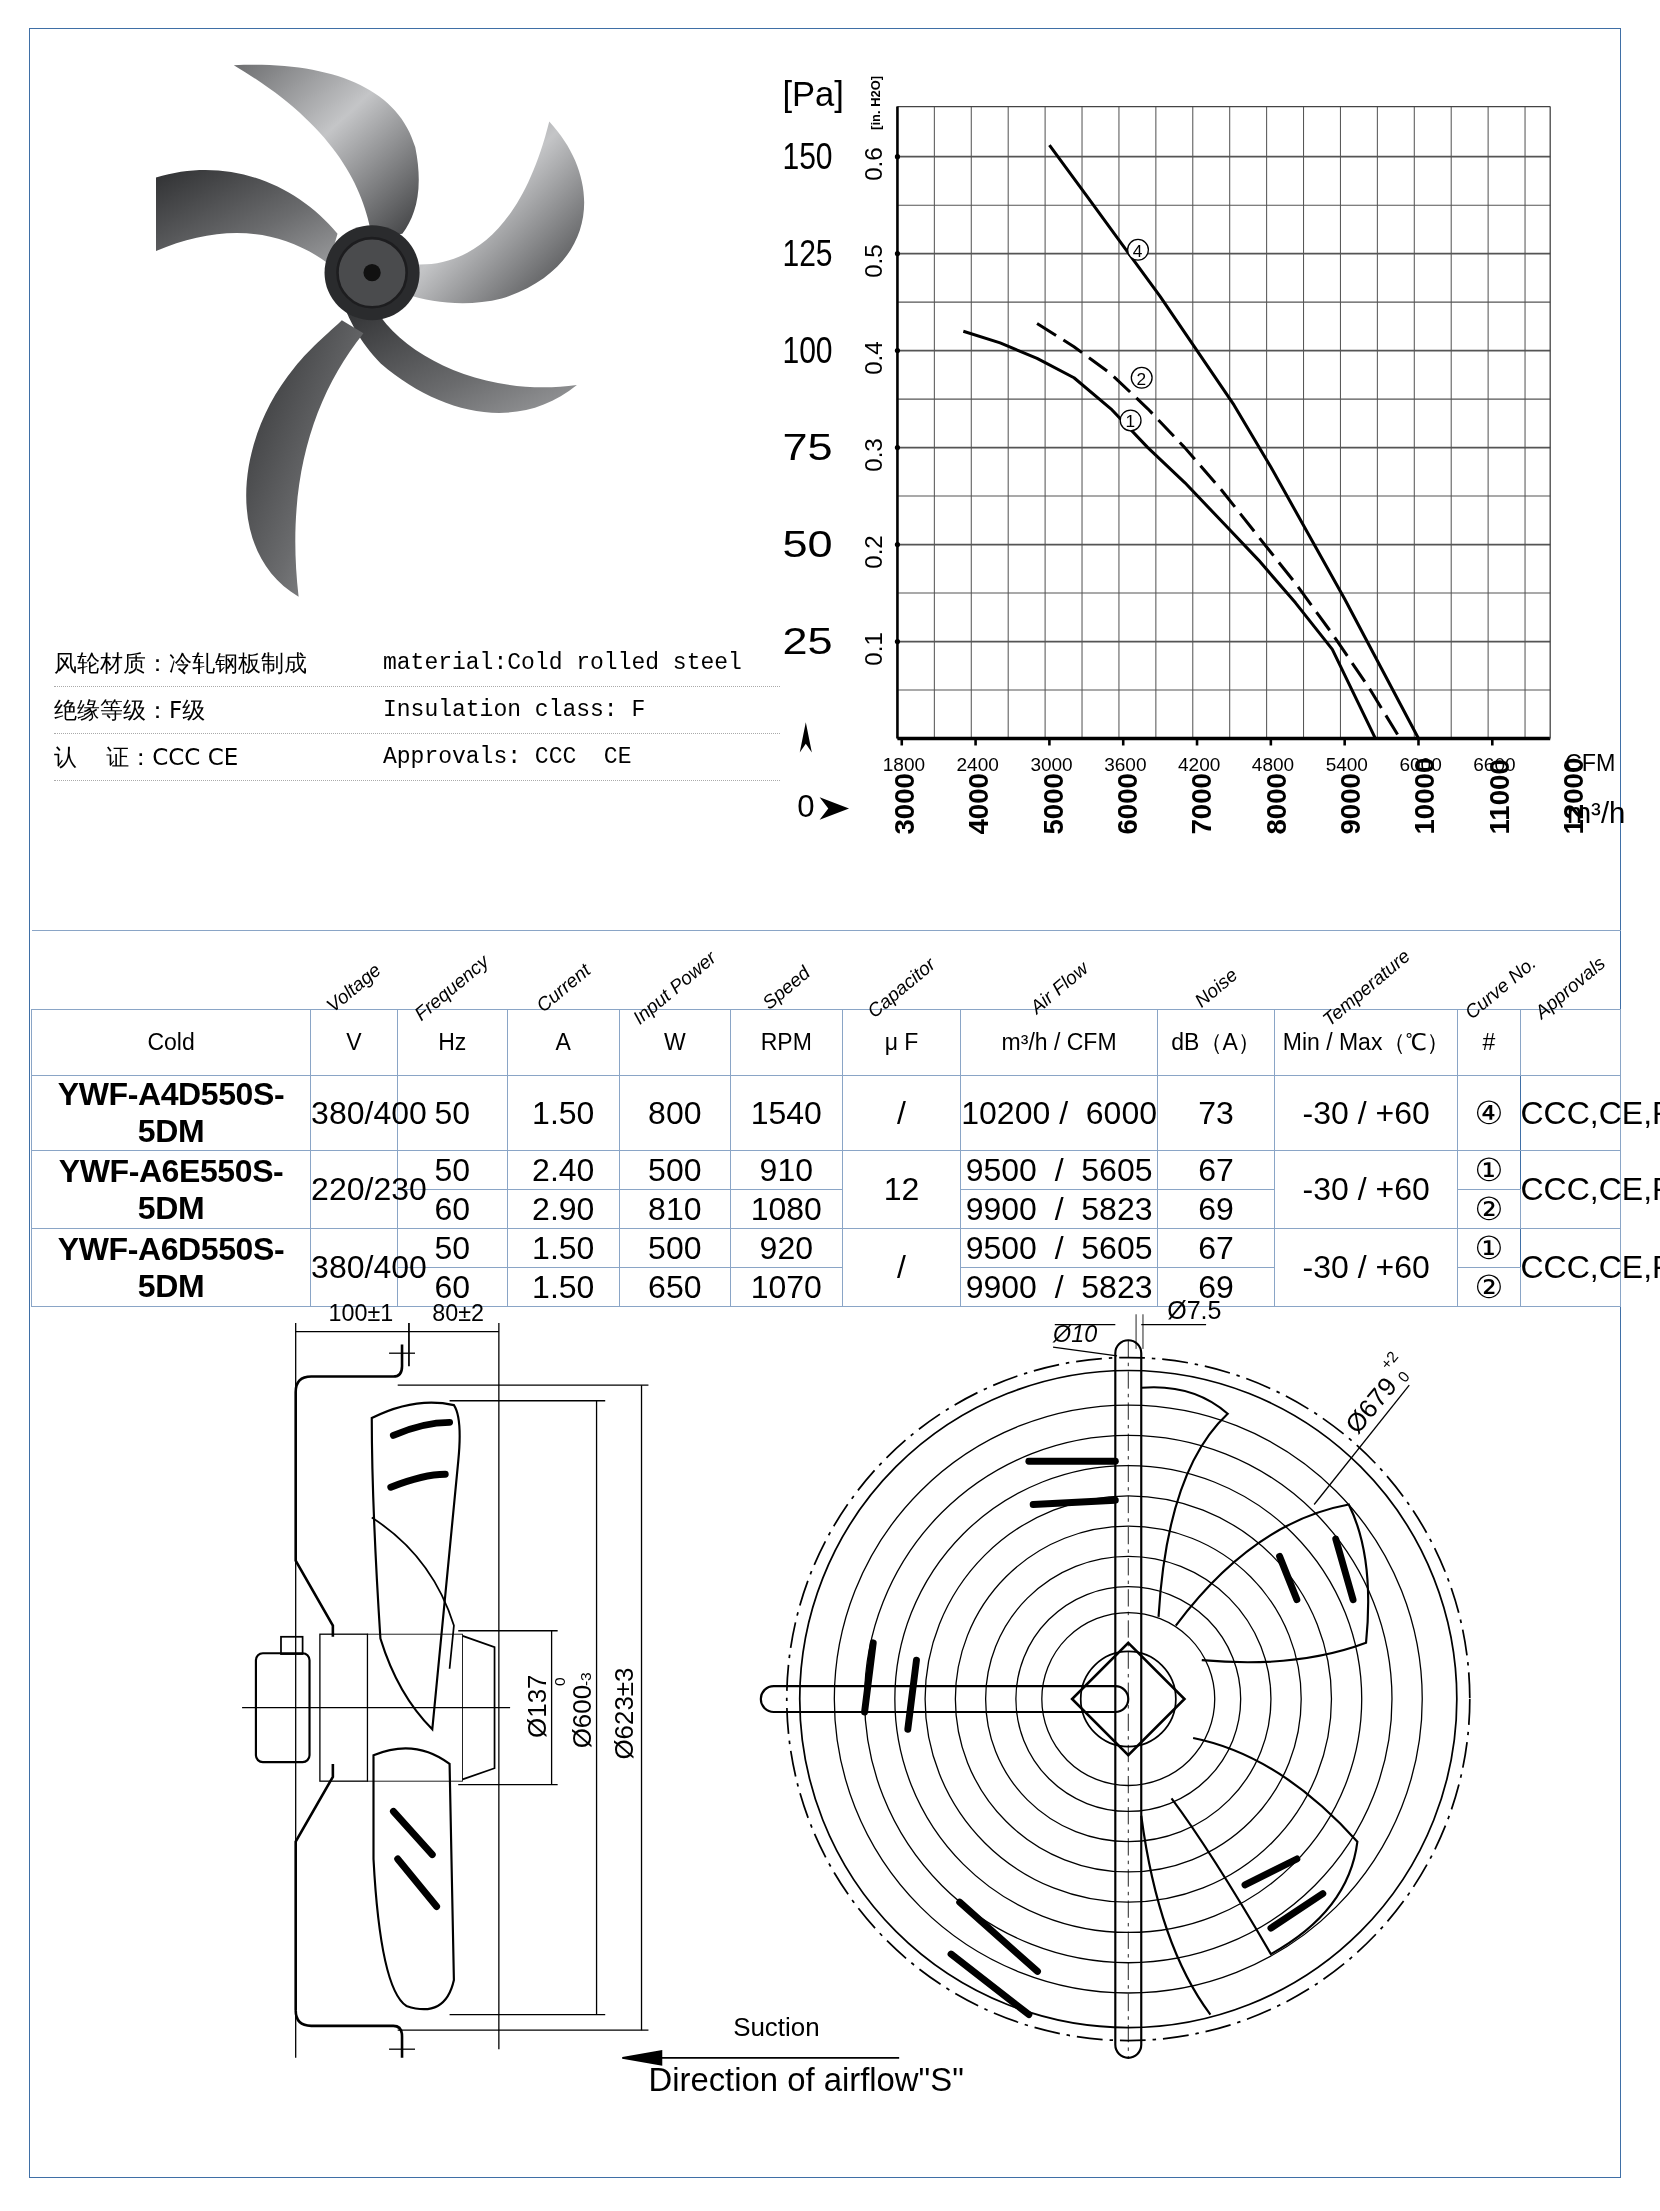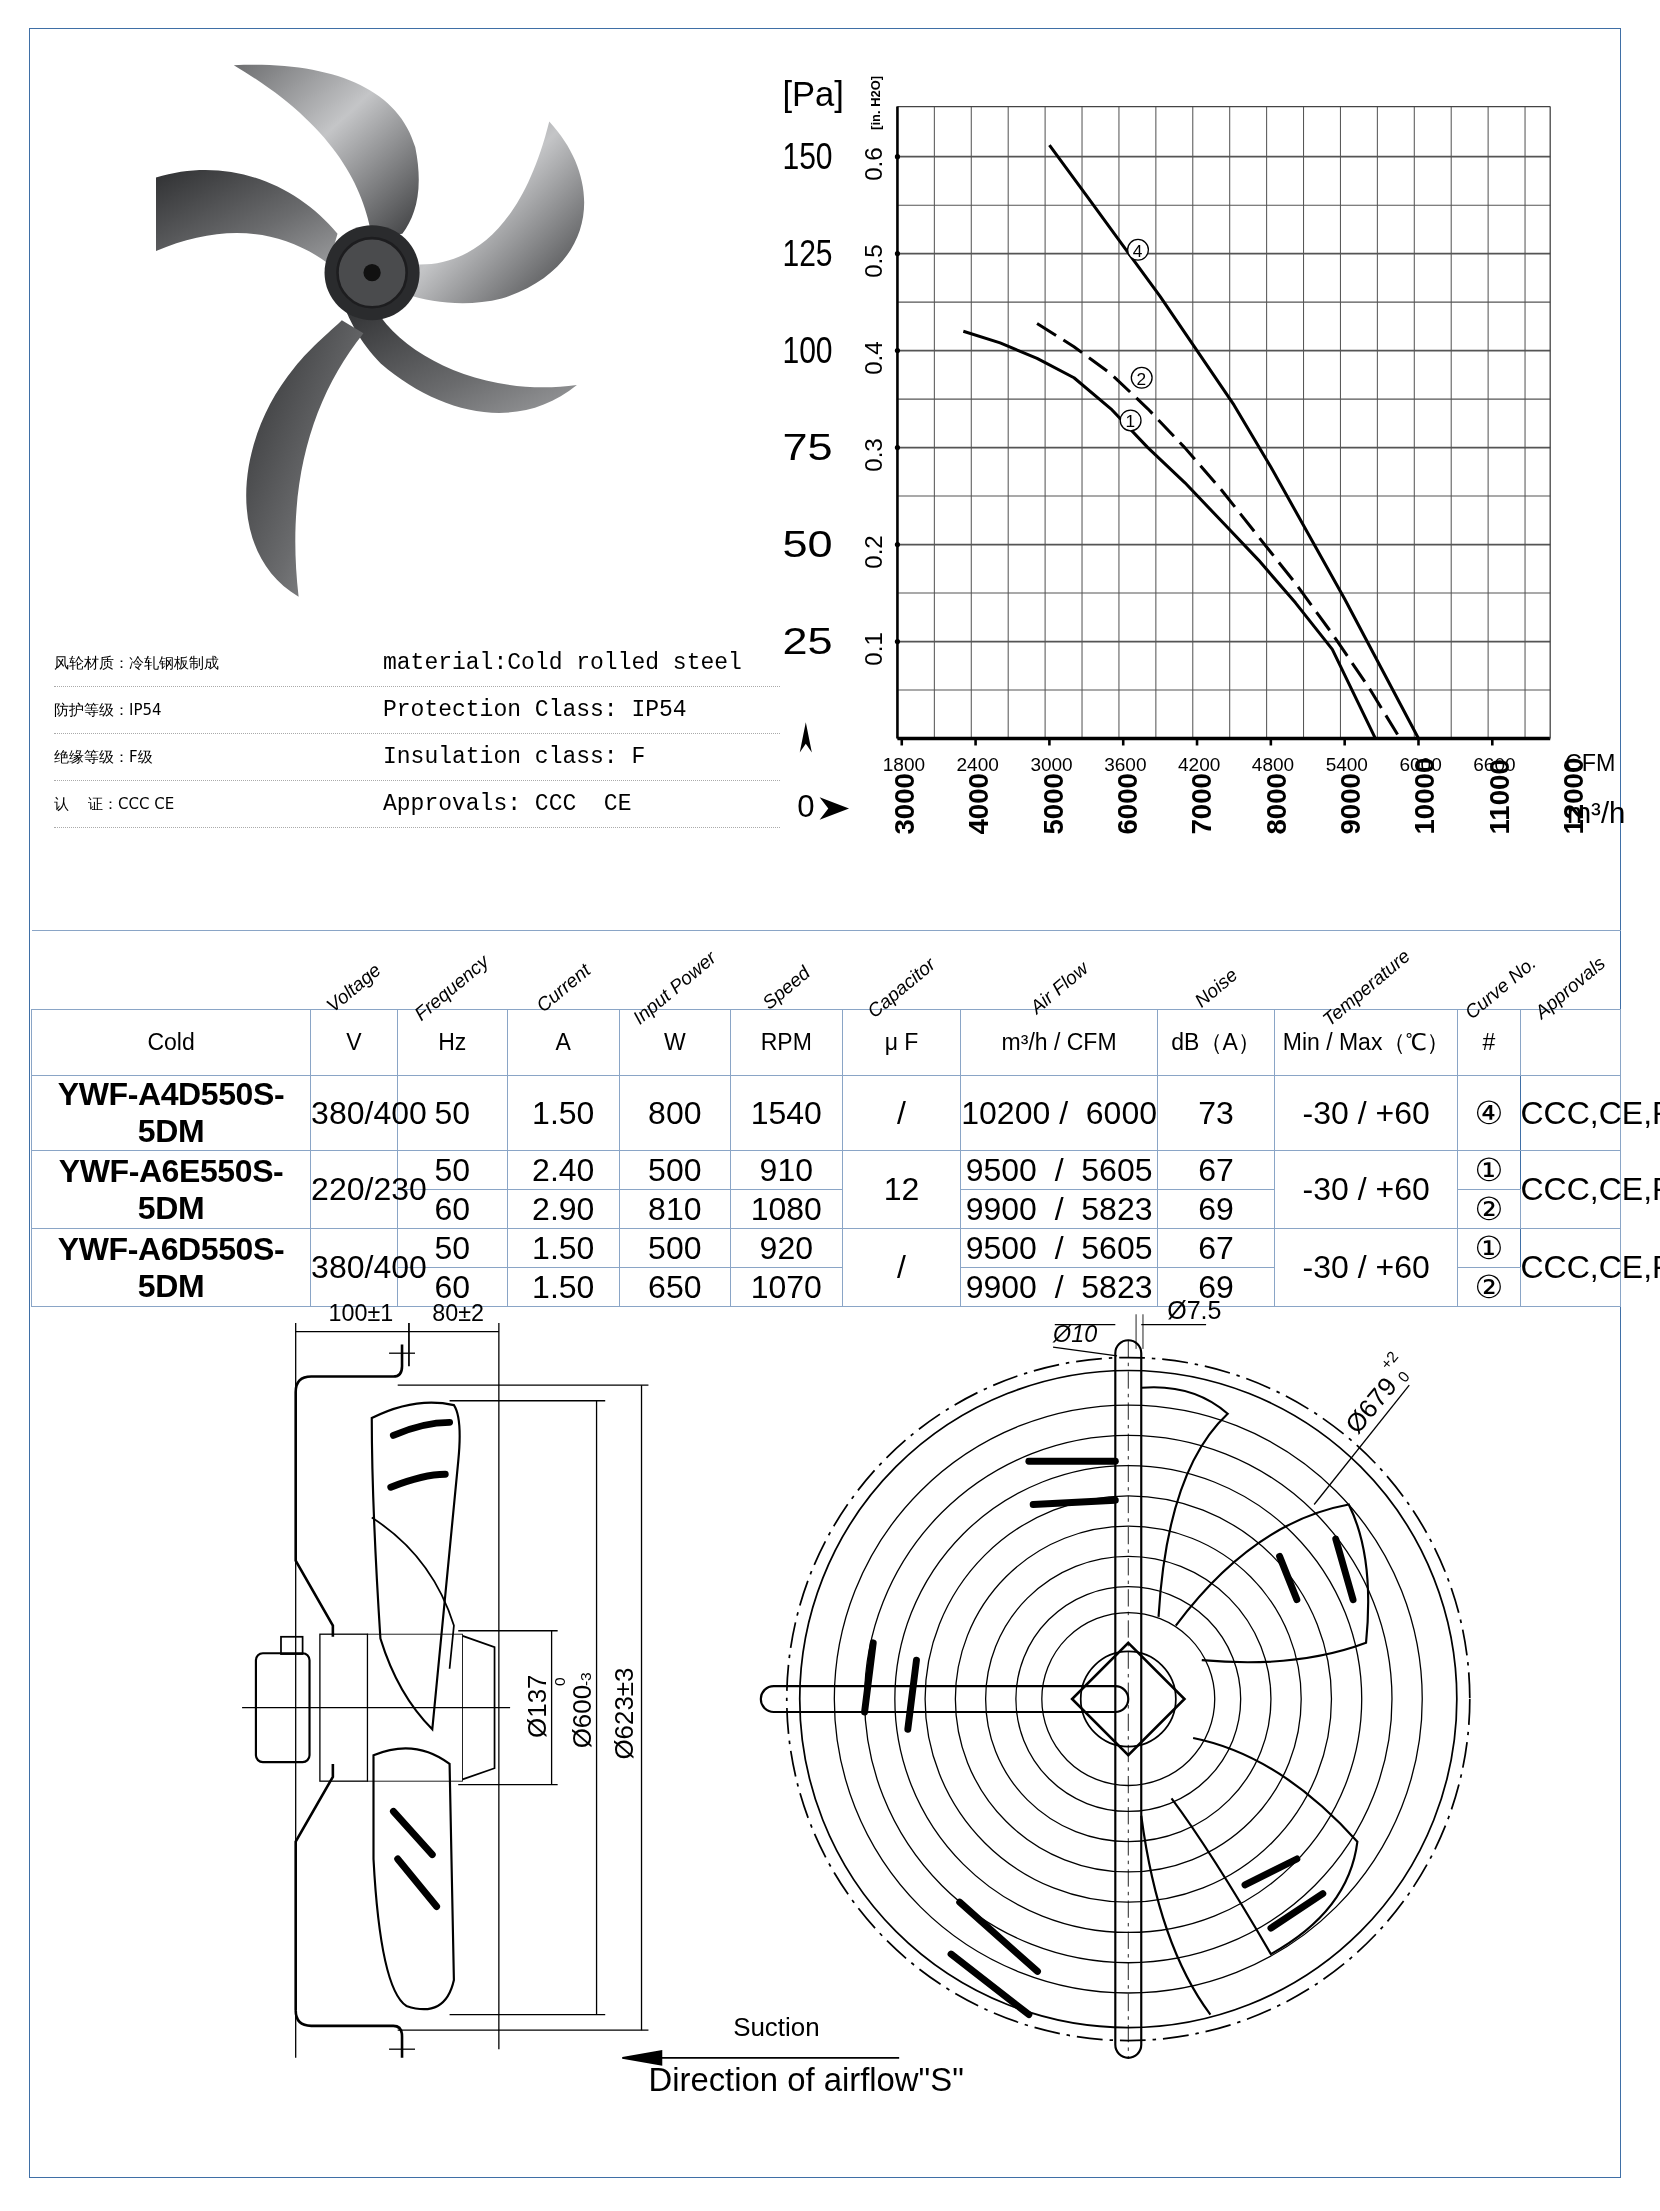--- a/index.html
+++ b/index.html
@@ -1,21 +1,21 @@
 <!DOCTYPE html>
 <html style="font-size:14px"><head>
 <meta charset="utf-8">
 <style>
   html,body{margin:0;padding:0;background:#fff;}
   body{width:1660px;height:2212px;position:relative;overflow:hidden;font-family:"Liberation Sans",sans-serif;color:#000;}
   .page-border{position:absolute;left:29px;top:28px;width:1592px;height:2150px;border:1.7px solid #3f6fa6;box-sizing:border-box;}
   .photo{position:absolute;left:156px;top:52px;width:484px;height:571px;}
   .specs{position:absolute;left:54px;top:640px;width:726px;font-family:"Liberation Mono",monospace;}
   .spec-row{position:relative;height:46px;border-bottom:1.7px dotted #aaa;display:flex;align-items:center;font-size:23px;}
-  .spec-cn{width:329px;font-family:"DejaVu Sans",sans-serif;font-size:15px;}
+  .spec-cn{width:329px;font-family:"DejaVu Sans",sans-serif;font-size:23px;}
   .spec-en{flex:1;}
   .chart{position:absolute;left:0;top:0;width:1660px;height:865px;pointer-events:none;}
   .chart text{font-family:"Liberation Sans",sans-serif;}
   .tbl{position:absolute;left:31px;top:930px;width:1590px;}
   table{border-collapse:collapse;width:100%;table-layout:fixed;}
   td,th{border:1.3px solid #8aa5c6;text-align:center;font-family:"Liberation Sans",sans-serif;font-size:23px;font-weight:normal;padding:0;transform-origin:center;}
   .hdr-row td{border-left:none;border-right:none;height:78px;vertical-align:bottom;position:relative;}
   .hdr-row td span{display:inline-block;transform:rotate(-40deg);font-style:italic;font-size:19px;white-space:nowrap;margin-bottom:10.4px;}
   .unit-row td{height:65px;font-size:23px;}
   .type-cell{font-size:28.5px;font-weight:bold;letter-spacing:-0.4px;text-align:center;}
@@ -52,24 +52,20 @@
   </g>
   <circle cx="250" cy="255" r="55" fill="#2a2b2d"></circle>
   <circle cx="250" cy="255" r="40" fill="#4a4b4d" stroke="#1d1d1f" stroke-width="3"></circle>
   <circle cx="250" cy="255" r="10" fill="#111"></circle>
 </svg>
 
 <div class="specs">
   <div class="spec-row">
     <span class="spec-cn">风轮材质：冷轧钢板制成</span>
     <span class="spec-en">material:Cold rolled steel</span>
-  </div>
-  <div class="spec-row">
-    <span class="spec-cn">防护等级：IP54</span>
-    <span class="spec-en">Protection Class: IP54</span>
   </div>
   <div class="spec-row">
     <span class="spec-cn">绝缘等级：F级</span>
     <span class="spec-en">Insulation class: F</span>
   </div>
   <div class="spec-row">
     <span class="spec-cn" style="white-space:pre">认    证：CCC CE</span>
     <span class="spec-en" style="white-space:pre">Approvals: CCC  CE</span>
   </div>
 </div>

